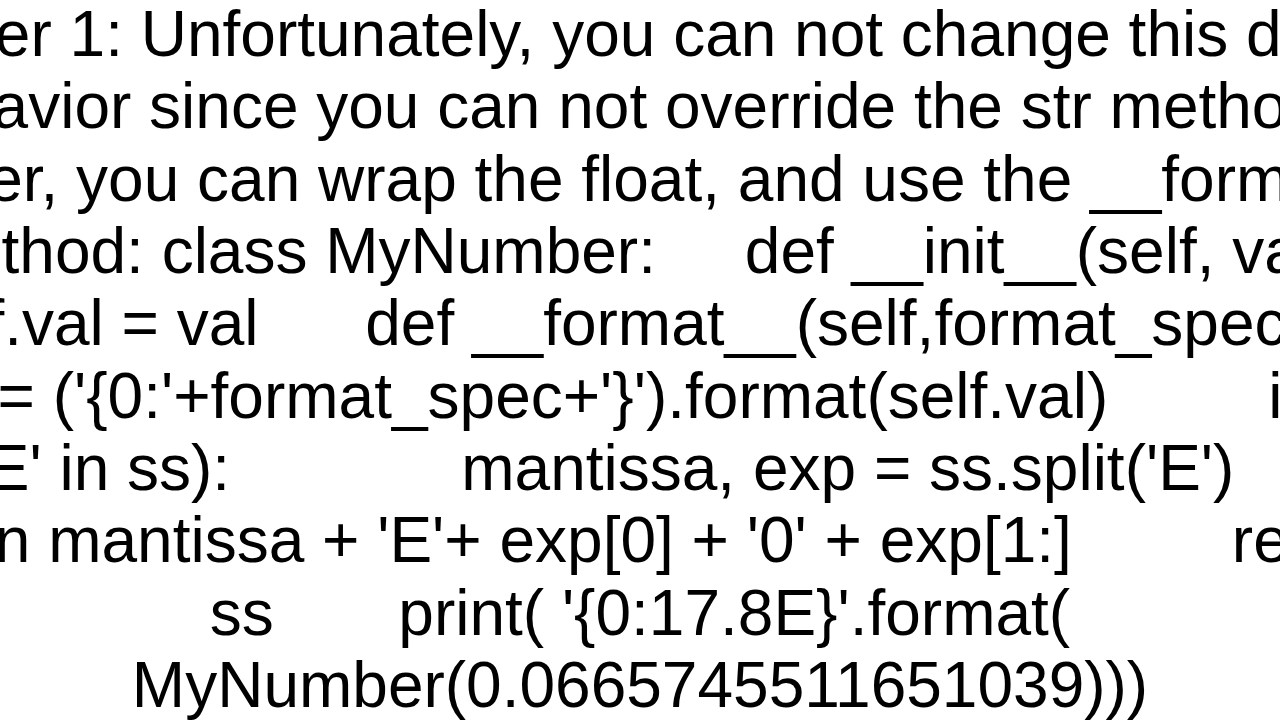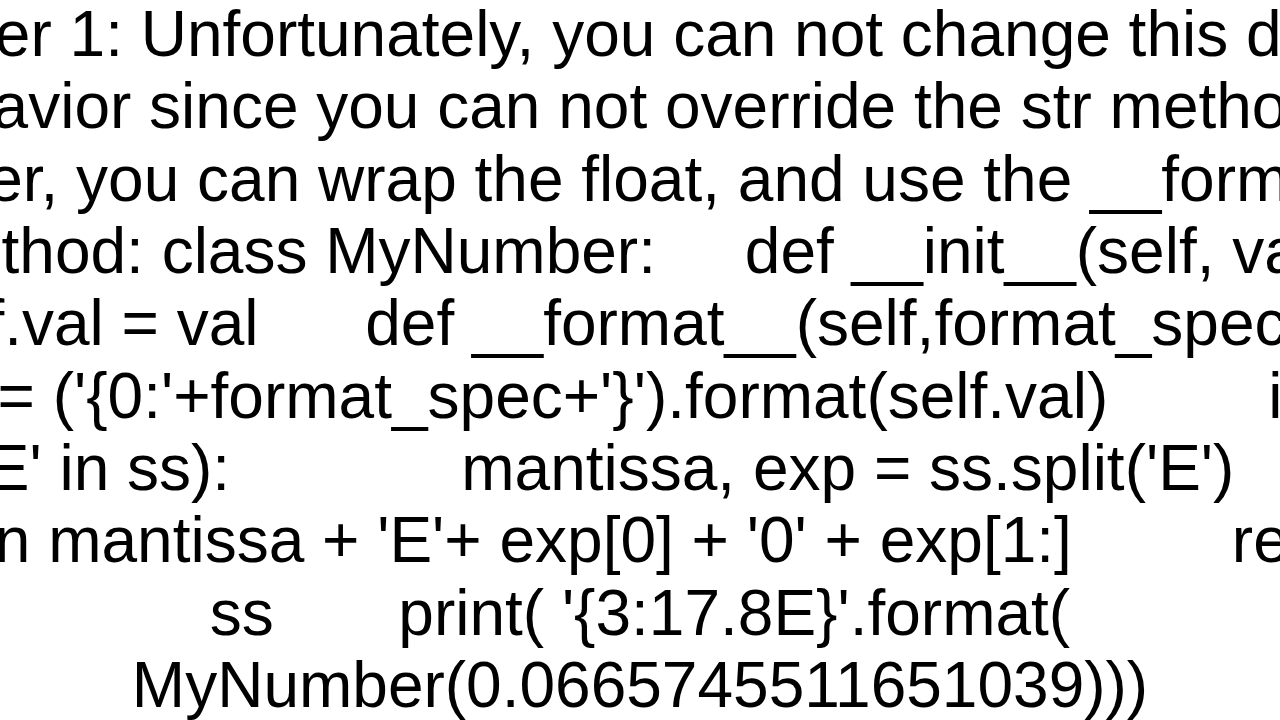--- a/index.html
+++ b/index.html
@@ -30,14 +30,14 @@
 <body>
 
 <div class="text-block"><span>ver 1: Unfortunately, you can not change this de</span>
 <span>havior since you can not override the str method</span>
 <span>ver, you can wrap the float, and use the __forma</span>
 <span>ethod: class MyNumber:     def __init__(self, val</span>
 <span>lf.val = val      def __format__(self,format_spec)</span>
 <span> = ('{0:'+format_spec+'}').format(self.val)         if</span>
 <span>'E' in ss):             mantissa, exp = ss.split('E')    </span>
 <span>rn mantissa + 'E'+ exp[0] + '0' + exp[1:]         ret</span>
-<span>ss       print( '{3:17.8E}'.format(</span>
+<span>ss       print( '{0:17.8E}'.format(</span>
 <span>MyNumber(0.0665745511651039)))</span></div>
 
 </body></html>

